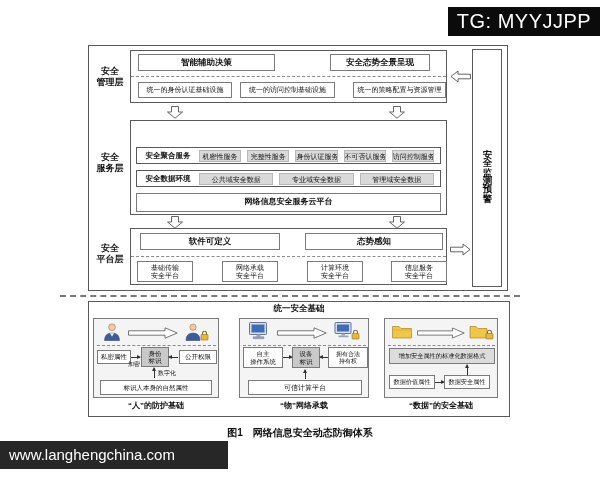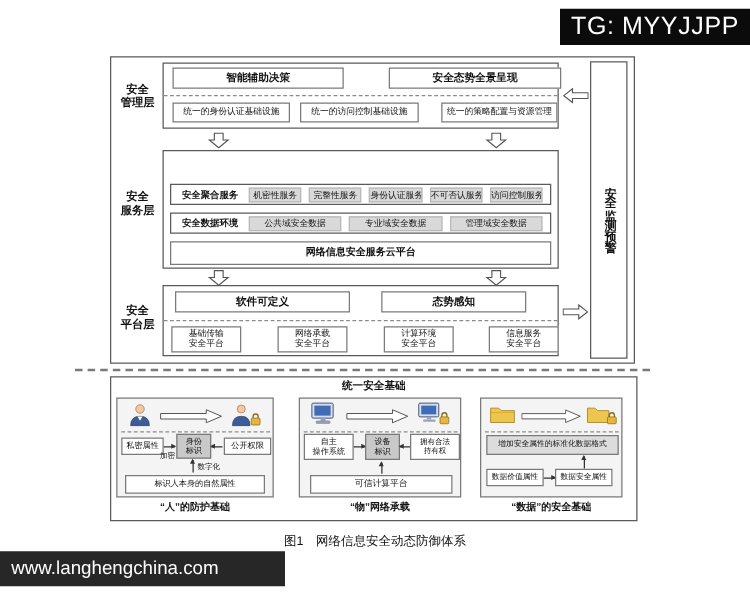--- a/index.html
+++ b/index.html
@@ -49,42 +49,42 @@
   .arr-u::before { content:""; position:absolute; left:-3px; top:-1px; width:0; height:0;
                   border-bottom:4px solid #333; border-left:2.5px solid transparent; border-right:2.5px solid transparent; }
 
   .wm-top { position:absolute; left:448px; top:7px; width:152px; height:29px; background:#0b0b0b;
             color:#fff; font-size:20px; line-height:29px; text-align:center; letter-spacing:0.5px; }
   .wm-bot { position:absolute; left:0; top:441px; width:228px; height:28px; background:#272727;
             color:#fefefe; font-size:15px; line-height:28px; padding-left:9px; box-sizing:border-box; }
 
   .subcap { position:absolute; text-align:center; font-size:8px; font-weight:bold; }
   .figcap { position:absolute; left:0; top:426px; width:600px; text-align:center;
-            font-size:10px; font-weight:normal; }
+            font-size:10px; font-weight:bold; }
 </style>
 </head>
 <body>
 
 <div id="stage">
 
   <div class="wm-top"><span>TG: MYYJJPP</span></div>
   <div class="wm-bot"><span>www.langhengchina.com</span></div>
 
   <div class="frame" style="left:88px; top:45px; width:420px; height:246px;"></div>
 
   <div class="layerlab" style="left:91px; top:66px;">安全
 管理层</div>
   <div class="layerlab" style="left:91px; top:152px;">安全
 服务层</div>
   <div class="layerlab" style="left:91px; top:243px;">安全
 平台层</div>
 
   <div class="frame" style="left:130px; top:50px; width:317px; height:53px;"></div>
   <div class="ib fs85 bold" style="left:138px; top:54px; width:137px; height:17px;">智能辅助决策</div>
-  <div class="ib fs85 bold" style="left:311px; top:54px; width:138px; height:17px;">安全态势全景呈现</div>
+  <div class="ib fs85 bold" style="left:330px; top:54px; width:100px; height:17px;">安全态势全景呈现</div>
   <div class="dash-h" style="left:131px; top:76px; width:315px;"></div>
   <div class="ib fs7" style="left:138px; top:82px; width:94px; height:16px;">统一的身份认证基础设施</div>
   <div class="ib fs7" style="left:240px; top:82px; width:95px; height:16px;">统一的访问控制基础设施</div>
   <div class="ib fs7" style="left:353px; top:82px; width:93px; height:16px;">统一的策略配置与资源管理</div>
 
   <svg class="abs" style="left:166px; top:106px;" width="18" height="13" viewBox="0 0 18 13">
     <polygon points="5.5,0.5 12.5,0.5 12.5,6 16.5,6 9,12.2 1.5,6 5.5,6" fill="#fff" stroke="#555" stroke-width="0.9"></polygon>
     </svg>
   <svg class="abs" style="left:388px; top:106px;" width="18" height="13" viewBox="0 0 18 13">
     <polygon points="5.5,0.5 12.5,0.5 12.5,6 16.5,6 9,12.2 1.5,6 5.5,6" fill="#fff" stroke="#555" stroke-width="0.9"></polygon>
@@ -113,21 +113,21 @@
 
   <svg class="abs" style="left:166px; top:216px;" width="18" height="13" viewBox="0 0 18 13">
     <polygon points="5.5,0.5 12.5,0.5 12.5,6 16.5,6 9,12.2 1.5,6 5.5,6" fill="#fff" stroke="#555" stroke-width="0.9"></polygon>
     </svg>
   <svg class="abs" style="left:388px; top:216px;" width="18" height="13" viewBox="0 0 18 13">
     <polygon points="5.5,0.5 12.5,0.5 12.5,6 16.5,6 9,12.2 1.5,6 5.5,6" fill="#fff" stroke="#555" stroke-width="0.9"></polygon>
     </svg>
 
   <div class="frame" style="left:130px; top:228px; width:317px; height:57px;"></div>
   <div class="ib fs85 bold" style="left:140px; top:233px; width:140px; height:17px;">软件可定义</div>
-  <div class="ib fs85 bold" style="left:305px; top:233px; width:116px; height:17px;text-align:center;">态势感知</div>
+  <div class="ib fs85 bold" style="left:305px; top:233px; width:138px; height:17px;text-align:center;">态势感知</div>
   <div class="dash-h" style="left:131px; top:256px; width:315px;"></div>
   <div class="ib fs7 pre" style="left:137px; top:261px; width:56px; height:21px;">基础传输
 安全平台</div>
   <div class="ib fs7 pre" style="left:222px; top:261px; width:56px; height:21px;">网络承载
 安全平台</div>
   <div class="ib fs7 pre" style="left:307px; top:261px; width:56px; height:21px;">计算环境
 安全平台</div>
   <div class="ib fs7 pre" style="left:391px; top:261px; width:56px; height:21px;">信息服务
 安全平台</div>
 

